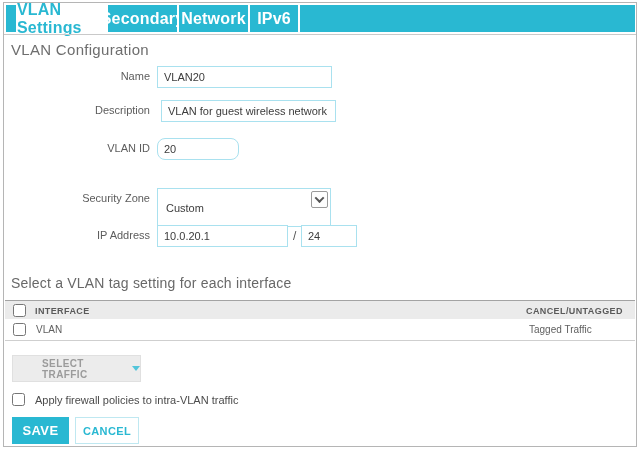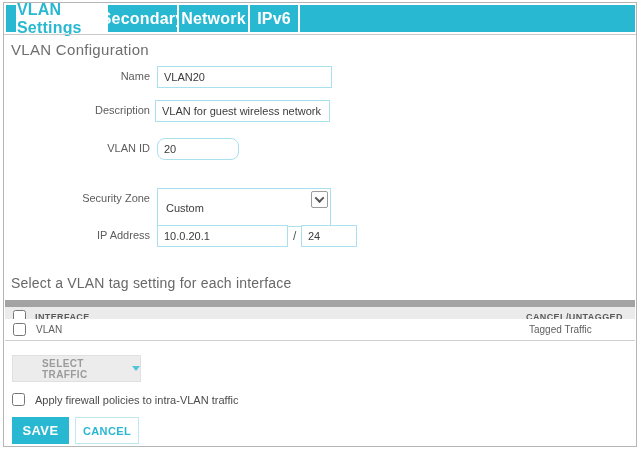--- a/index.html
+++ b/index.html
@@ -68,21 +68,21 @@
     background: #fdfdfd;
   }
   .chev {
     width: 7px; height: 7px; border-right: 2px solid #555;
     border-bottom: 2px solid #555; transform: rotate(45deg) translate(-1px,-1px);
   }
   .slash { position: absolute; font-size: 12px; color: #555; }
   
   .tbl-header {
     position: absolute; left: 1px; right: 1px; top: 297px; height: 19px;
-    background: #ebebeb; border-top: 7px solid #a3a3a3;
+    background: #ebebeb; border-top: 1px solid #a3a3a3;
   }
   .tbl-row {
     position: absolute; left: 1px; right: 1px; top: 316px; height: 22px;
     background: #ffffff; border-bottom: 1px solid #cfcfcf;
   }
   .th-text {
     position: absolute; top: 5px; font-size: 9px; font-weight: bold;
     color: #5a5a5a; letter-spacing: .4px;
   }
   .td-text { position: absolute; top: 5px; font-size: 10px; color: #5f5f5f; }
@@ -140,21 +140,21 @@
     <div class="tab-filler"></div>
   </div>
   <div class="tab-underline"></div>
 
   <div class="page-title">VLAN Configuration</div>
 
   <div class="flabel" style="top:67px">Name</div>
   <input class="tinput" style="left: 153px; top: 63px; width: 175px;" value="VLAN20">
 
   <div class="flabel" style="top:101px">Description</div>
-  <input class="tinput" style="left: 151px; top: 97px; width: 175px;" value="VLAN for guest wireless network">
+  <input class="tinput" style="left: 157px; top: 97px; width: 175px;" value="VLAN for guest wireless network">
 
   <div class="flabel" style="top:139px">VLAN ID</div>
   <input class="tinput" style="left: 153px; top: 135px; width: 82px; border-radius: 8px;" value="20">
 
   <div class="flabel" style="top:189px">Security Zone</div>
   <div class="selectbox" style="left:153px; top:185px; width:174px">
     <span>Custom</span>
     <span class="select-arrow">
       <span class="chev"></span>
     </span>

